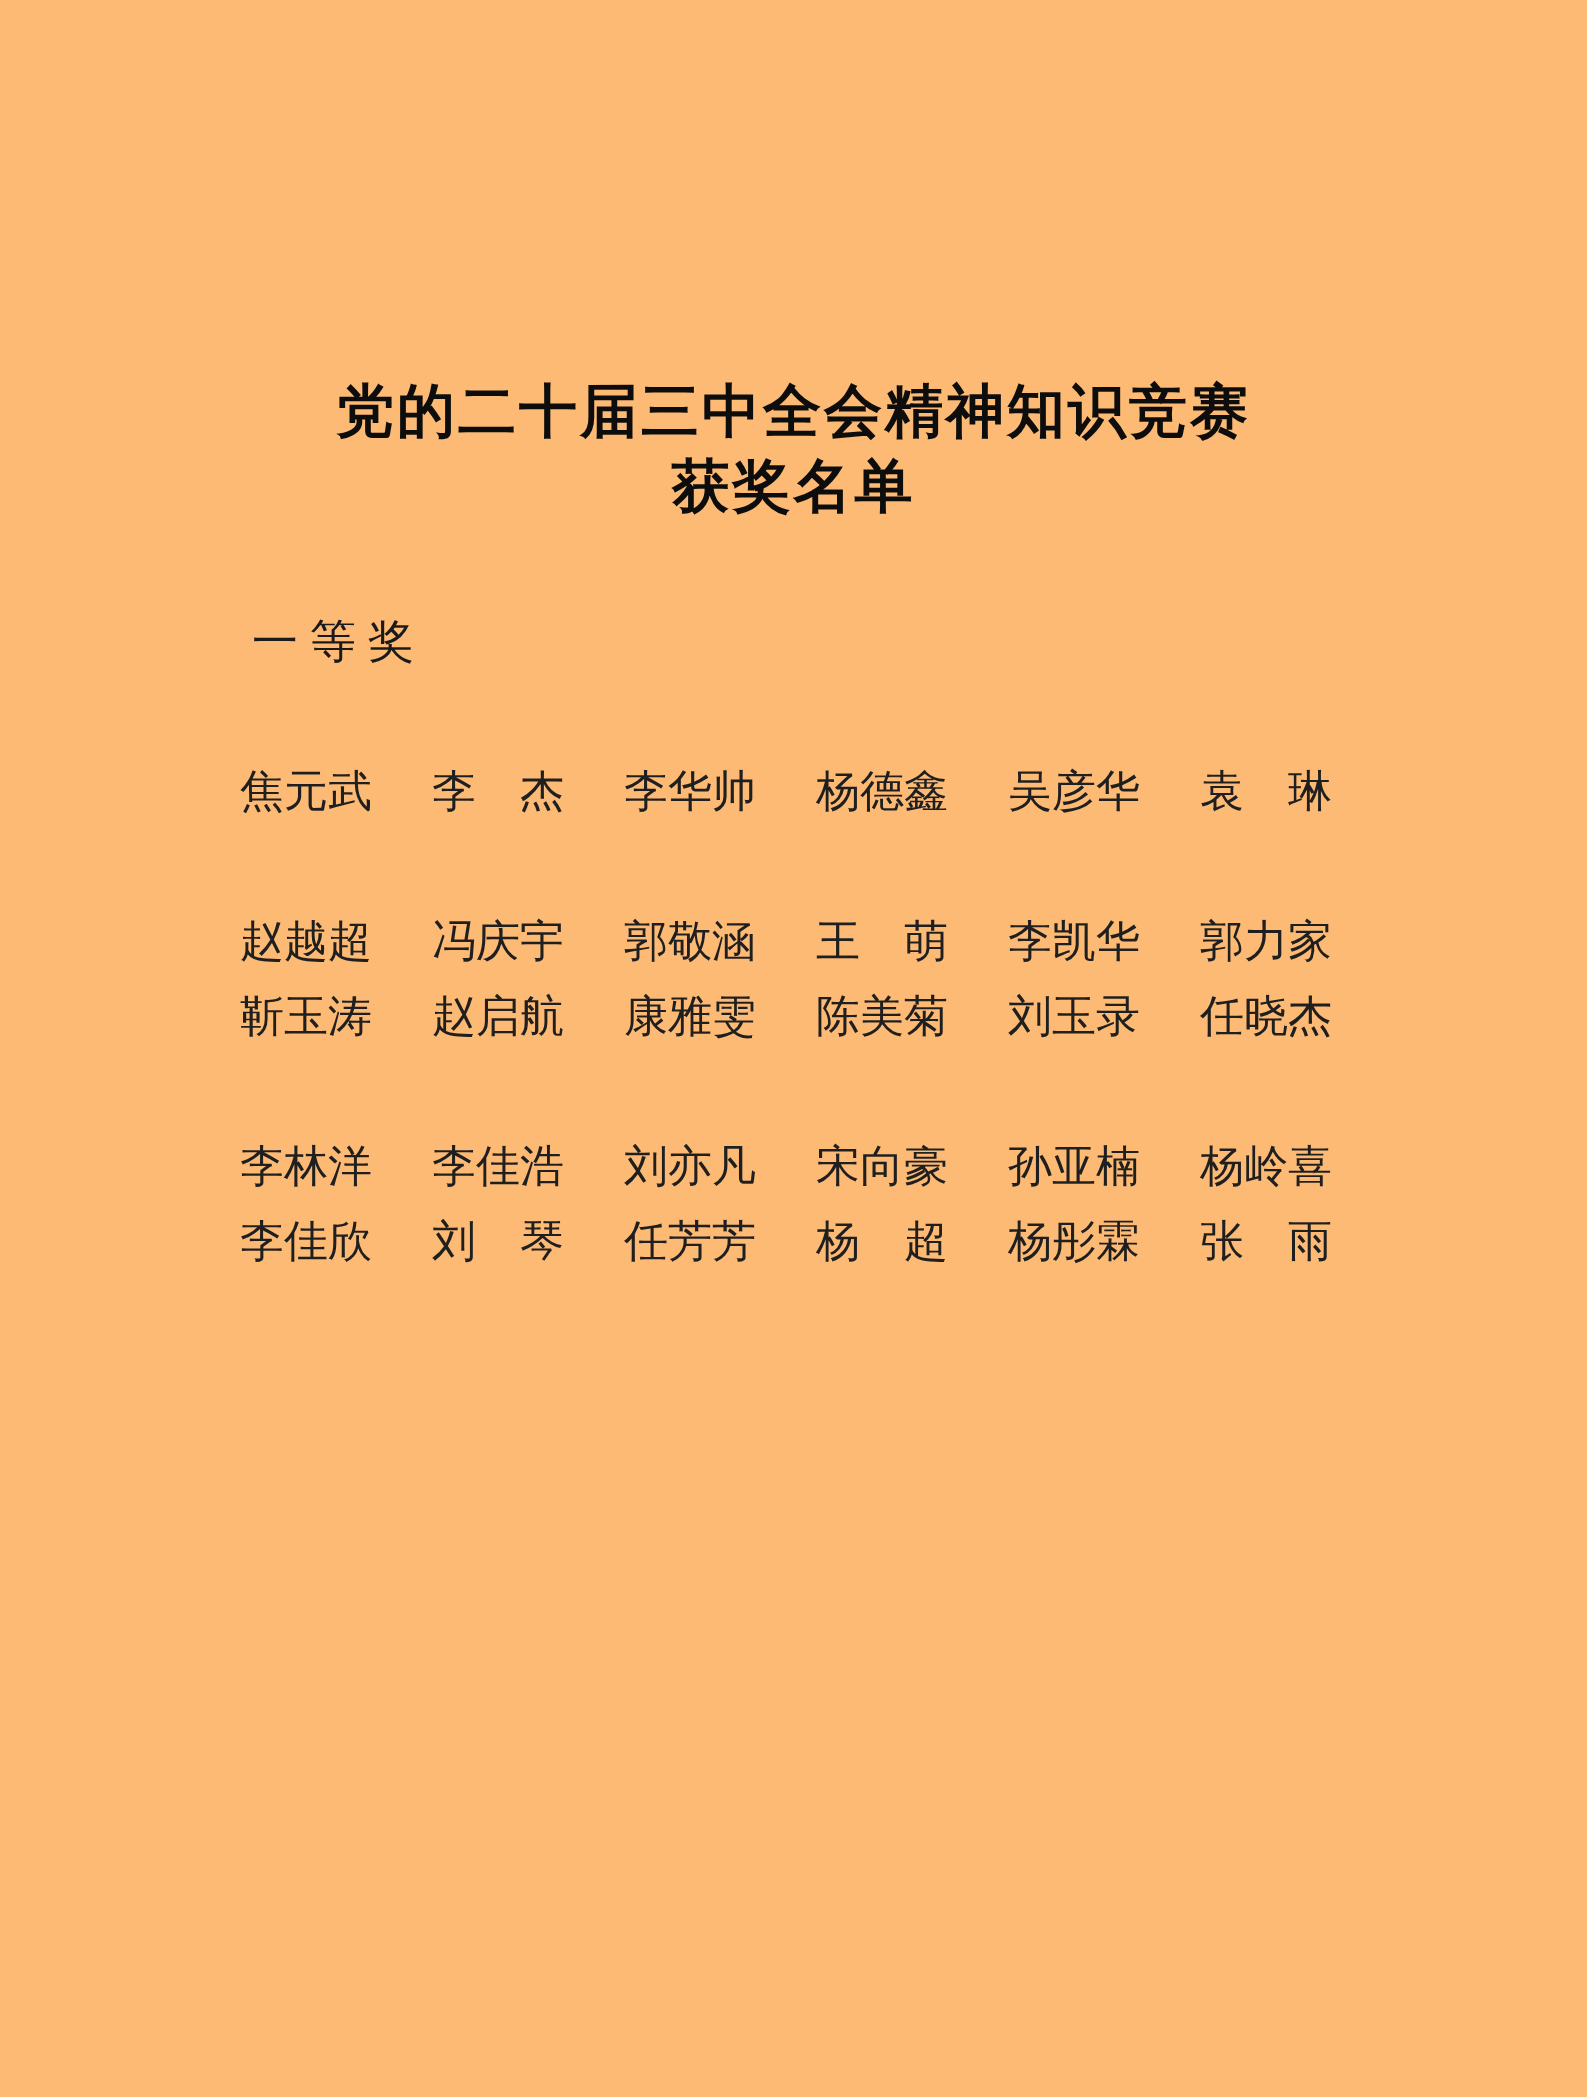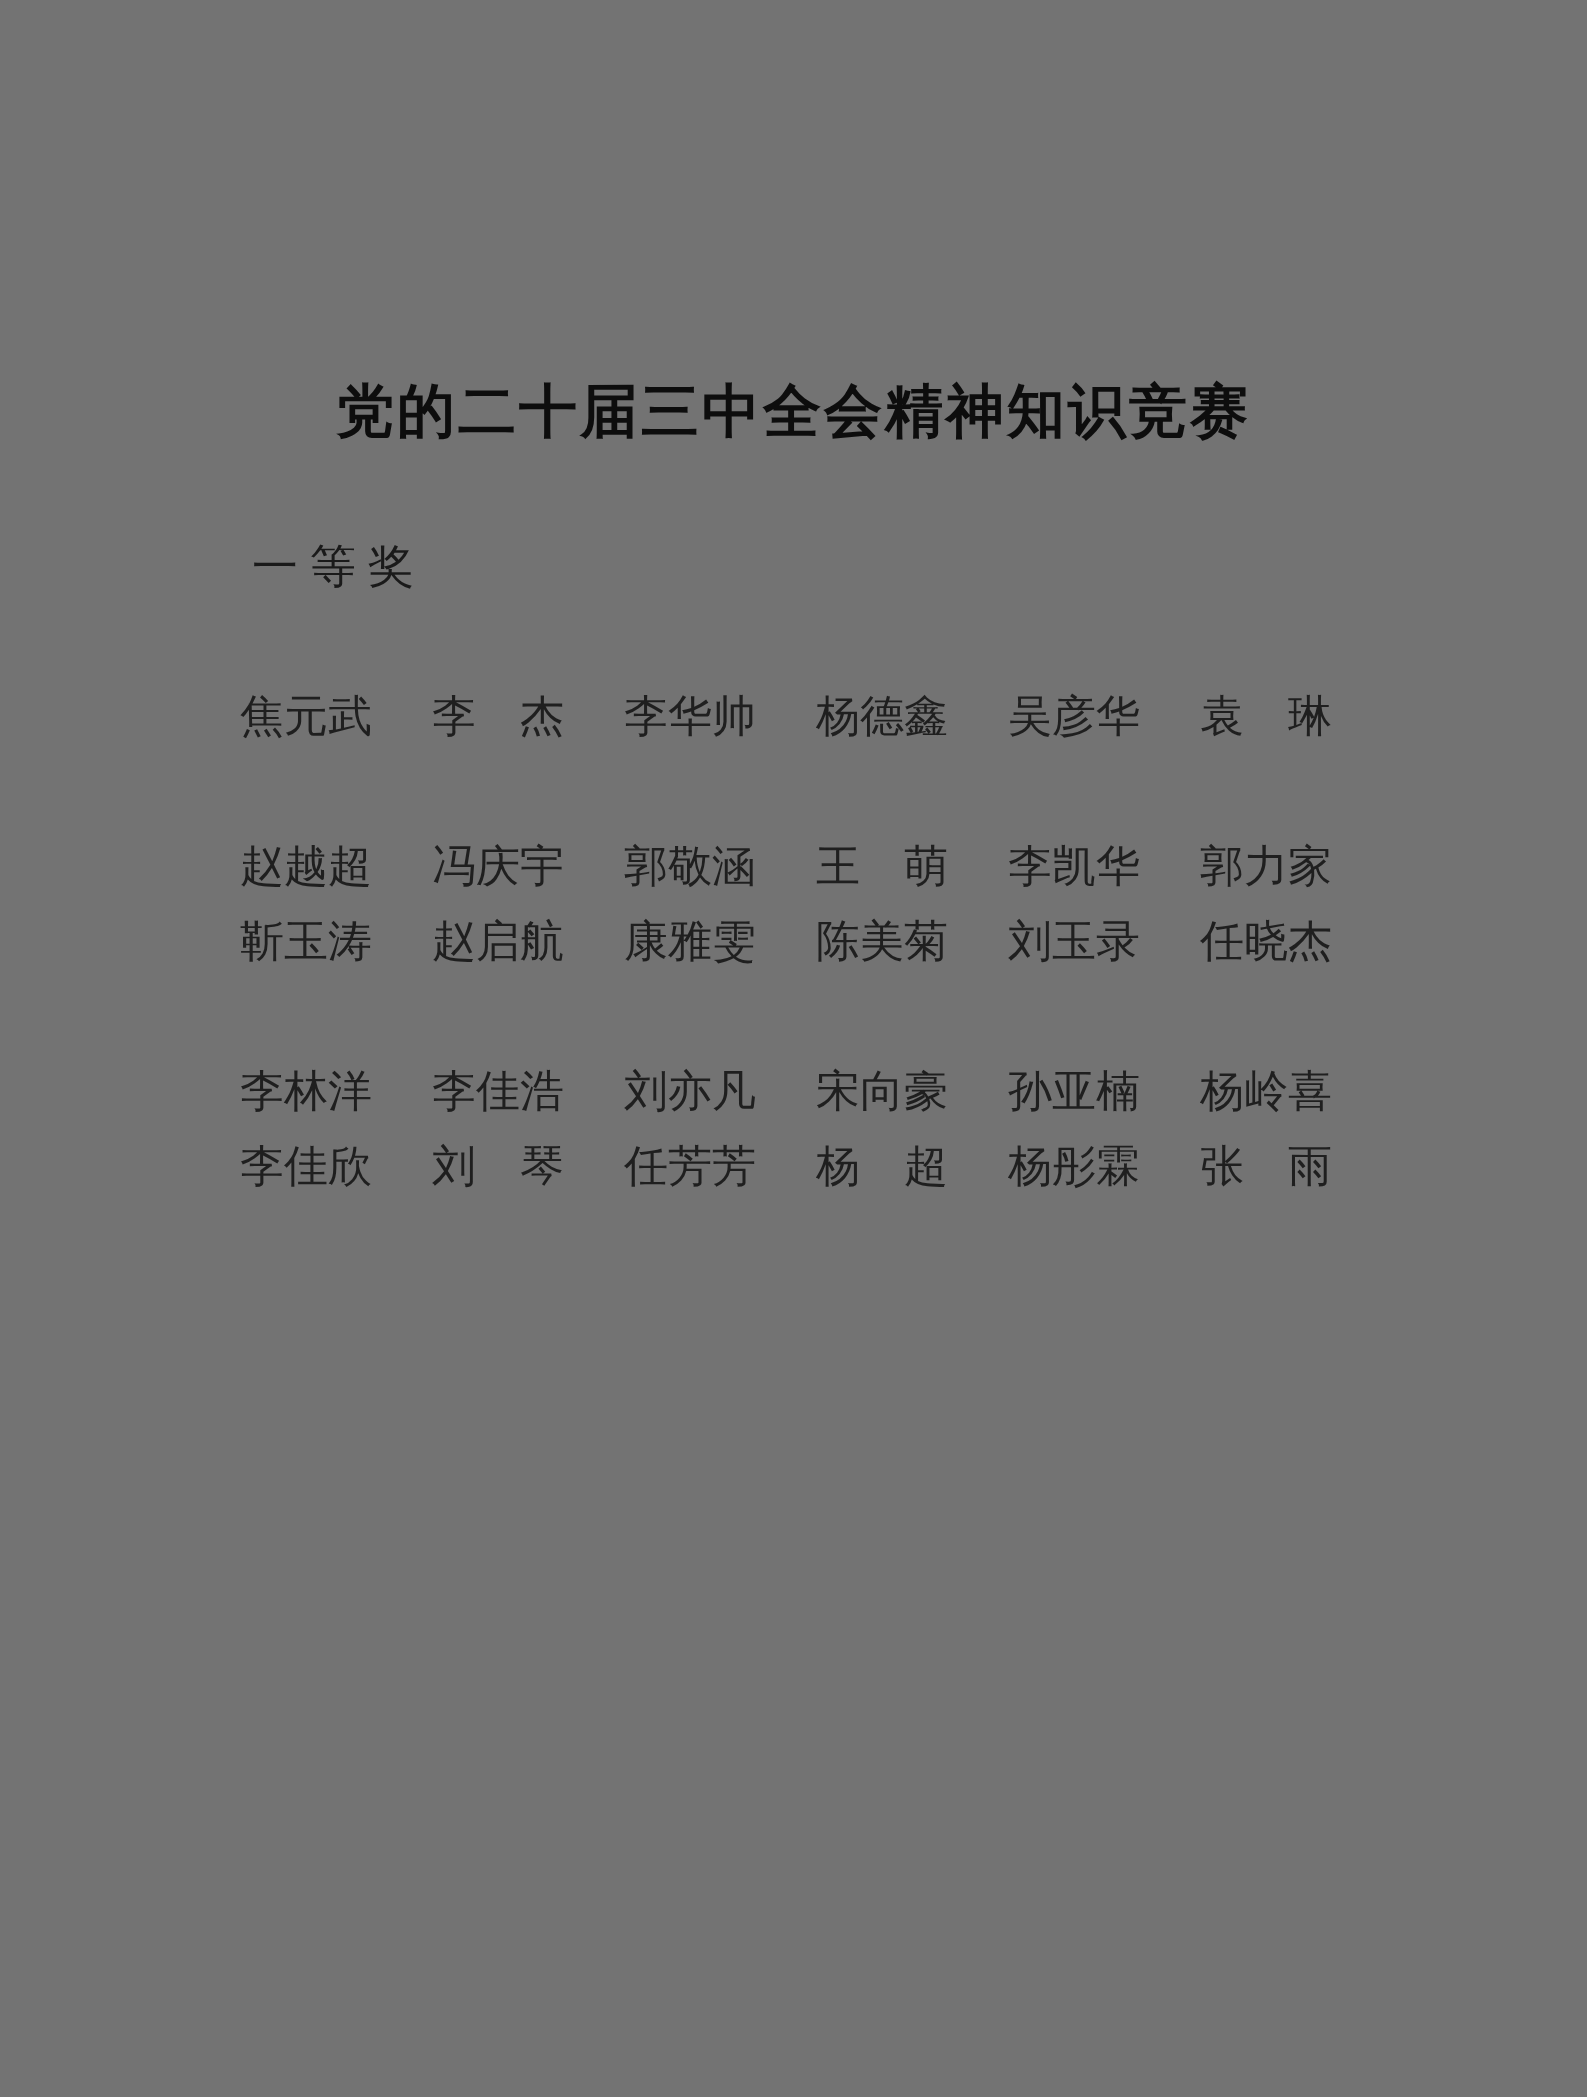--- a/index.html
+++ b/index.html
@@ -4,21 +4,21 @@
 <style>
   html, body {
     margin: 0;
     padding: 0;
     background: #ffffff;
   }
   .page {
     position: relative;
     width: 1587px;
     height: 2097px;
-    background: #737373;
+    background: #fdba74;
     color: #141414;
     font-family: "Liberation Serif", "DejaVu Serif", serif;
     overflow: hidden;
     box-sizing: border-box;
   }
   .content {
     box-sizing: border-box;
     padding: 335px 240px 0 240px;
   }
   .doc-title {
@@ -60,20 +60,21 @@
   }
 </style>
 </head>
 <body>
 
 <div class="page">
   <div class="content">
 
     <h1 class="doc-title">
       <span class="title-line">党的二十届三中全会精神知识竞赛</span>
+      <span class="title-line">获奖名单</span>
     </h1>
 
     <div id="sections-container">
         <section class="prize-section">
           <h2 class="section-heading">一等奖</h2>
           <div class="name-rows">
             <div class="name-row"><span class="winner-name">焦元武</span><span class="winner-name">李　杰</span><span class="winner-name">李华帅</span><span class="winner-name">杨德鑫</span><span class="winner-name">吴彦华</span><span class="winner-name">袁　琳</span></div>
           </div>
         </section>
         <section class="prize-section">

